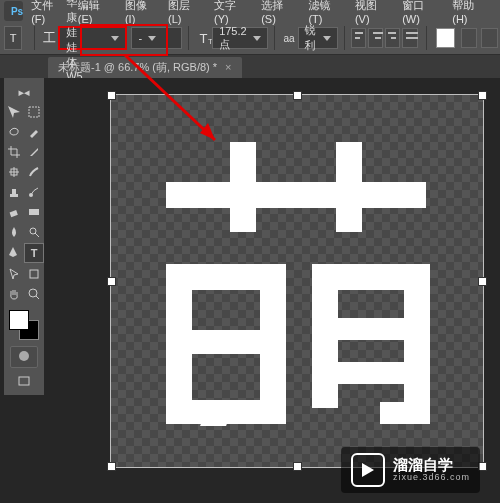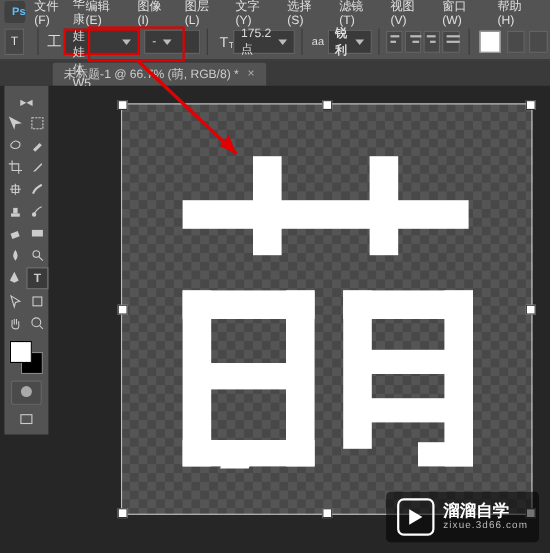--- a/index.html
+++ b/index.html
@@ -14,21 +14,21 @@
   .align-ic::before,.align-ic::after{content:"";position:absolute;background:#bbb;}
   .al1::before{left:3px;top:3px;width:8px;height:2px;} .al1::after{left:3px;top:8px;width:5px;height:2px;}
   .al2::before{left:4px;top:3px;width:10px;height:2px;} .al2::after{left:6px;top:8px;width:6px;height:2px;}
   .al3::before{right:3px;top:3px;width:8px;height:2px;} .al3::after{right:3px;top:8px;width:5px;height:2px;}
   .al4::before{left:3px;top:3px;width:12px;height:2px;} .al4::after{left:3px;top:8px;width:12px;height:2px;}
   .combo{height:20px;background:#3a3a3a;border:1px solid #666;display:flex;align-items:center;padding:0 6px;font-size:11px;color:#ddd;position:relative;}
   .combo .arrow{margin-left:6px;width:0;height:0;border-left:4px solid transparent;border-right:4px solid transparent;border-top:5px solid #bbb;}
   .font-combo{width:72px;border:2px solid #e20000;gap:22px;}
   .style-combo{width:50px;}
   .size-combo{width:50px;}
-  .aa-combo{width:36px;font-weight:bold;}
+  .aa-combo{width:36px;}
   .t-ic{width:18px;height:20px;display:flex;align-items:center;justify-content:center;font-size:13px;color:#ddd;margin:0 2px;}
   .swatch{width:22px;height:18px;background:#fff;border:1px solid #888;margin:0 4px;}
   .btn3d{width:20px;height:18px;border:1px solid #666;background:#4a4a4a;margin:0 2px;}
   .tabbar{height:24px;background:#3a3a3a;display:flex;align-items:center;padding-left:48px;}
   .tab{background:#535353;color:#ccc;padding:3px 10px;font-size:11px;border-radius:2px 2px 0 0;display:flex;align-items:center;}
   .tab .x{margin-left:8px;color:#aaa;}
   .annot-box{position:absolute;border:2px solid #e20000;left:80px;top:24px;width:84px;height:28px;pointer-events:none;z-index:20;}
   .annot-arrow{position:absolute;pointer-events:none;z-index:20;}
   .workspace{position:absolute;left:0;top:78px;right:0;bottom:0;background:#262626;}
   .toolbox{position:absolute;left:4px;top:0;width:40px;background:#535353;padding:4px 0;display:flex;flex-direction:column;align-items:center;}
@@ -46,21 +46,21 @@
      repeating-conic-gradient(#cfcfcf 0 25%, #fff 0 50%) 0 0/16px 16px;
   }
   .darken{position:absolute;inset:0;background:rgba(20,20,20,0.72);}
   .glyph{position:absolute;left:26px;top:30px;width:320px;height:320px;}
   .glyph rect{fill:#fff;}
   .transform-box{position:absolute;inset:0;border:1px solid #bfbfbf;}
   .handle{position:absolute;width:7px;height:7px;background:#fff;border:1px solid #333;}
   .h-tl{left:-4px;top:-4px;} .h-tr{right:-4px;top:-4px;} .h-bl{left:-4px;bottom:-4px;} .h-br{right:-4px;bottom:-4px;}
   .h-t{left:50%;top:-4px;margin-left:-4px;} .h-b{left:50%;bottom:-4px;margin-left:-4px;}
   .h-l{left:-4px;top:50%;margin-top:-4px;} .h-r{right:-4px;top:50%;margin-top:-4px;}
-  .watermark{position:absolute;right:10px;bottom:10px;display:flex;align-items:center;background:rgba(0,0,0,0.55);padding:6px 10px;border-radius:4px;z-index:30;}
+  .watermark{position:absolute;right:20px;bottom:10px;display:flex;align-items:center;background:rgba(0,0,0,0.55);padding:6px 10px;border-radius:4px;z-index:30;}
   .watermark .play{width:30px;height:30px;border:2px solid #fff;border-radius:6px;display:flex;align-items:center;justify-content:center;margin-right:8px;}
   .watermark .play::before{content:"";width:0;height:0;border-left:12px solid #fff;border-top:7px solid transparent;border-bottom:7px solid transparent;}
   .watermark .txt{display:flex;flex-direction:column;line-height:1.1;}
   .watermark .cn{font-size:15px;color:#fff;font-weight:bold;}
   .watermark .en{font-size:9px;color:#bbb;letter-spacing:1px;}
 </style>
 </head>
 <body>
 
 <div class="menubar">

